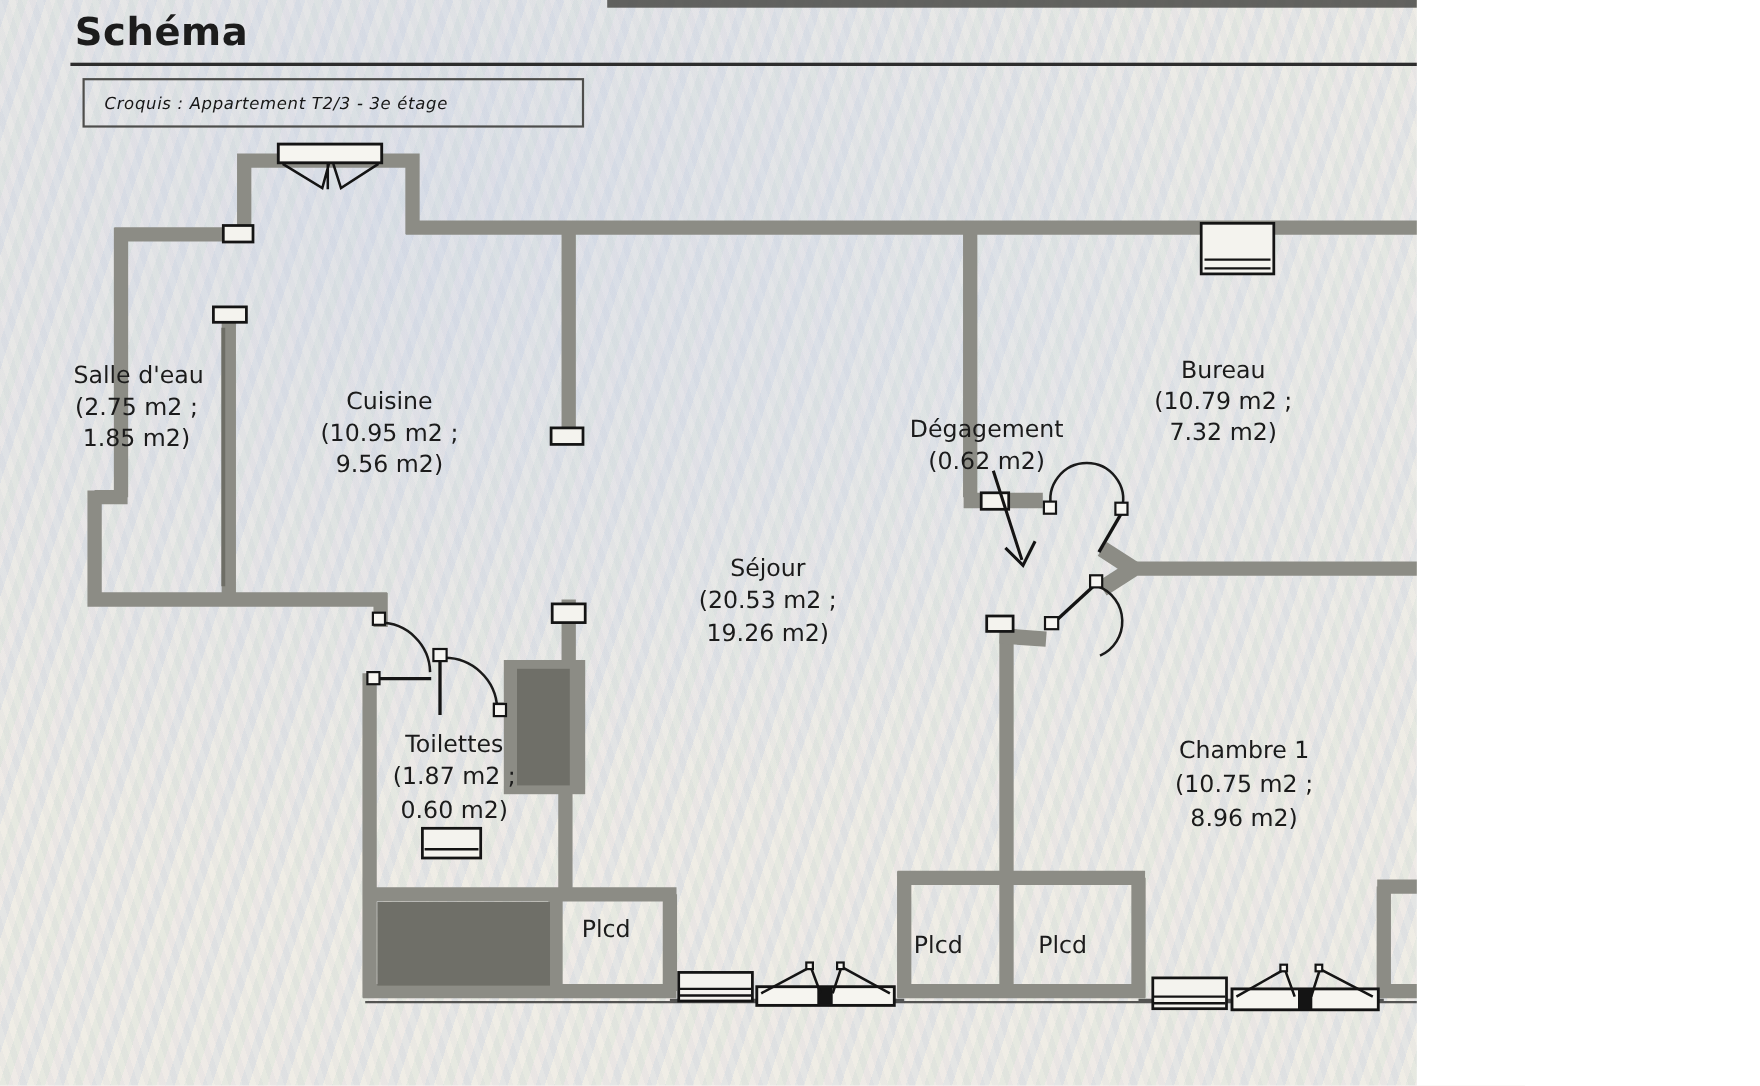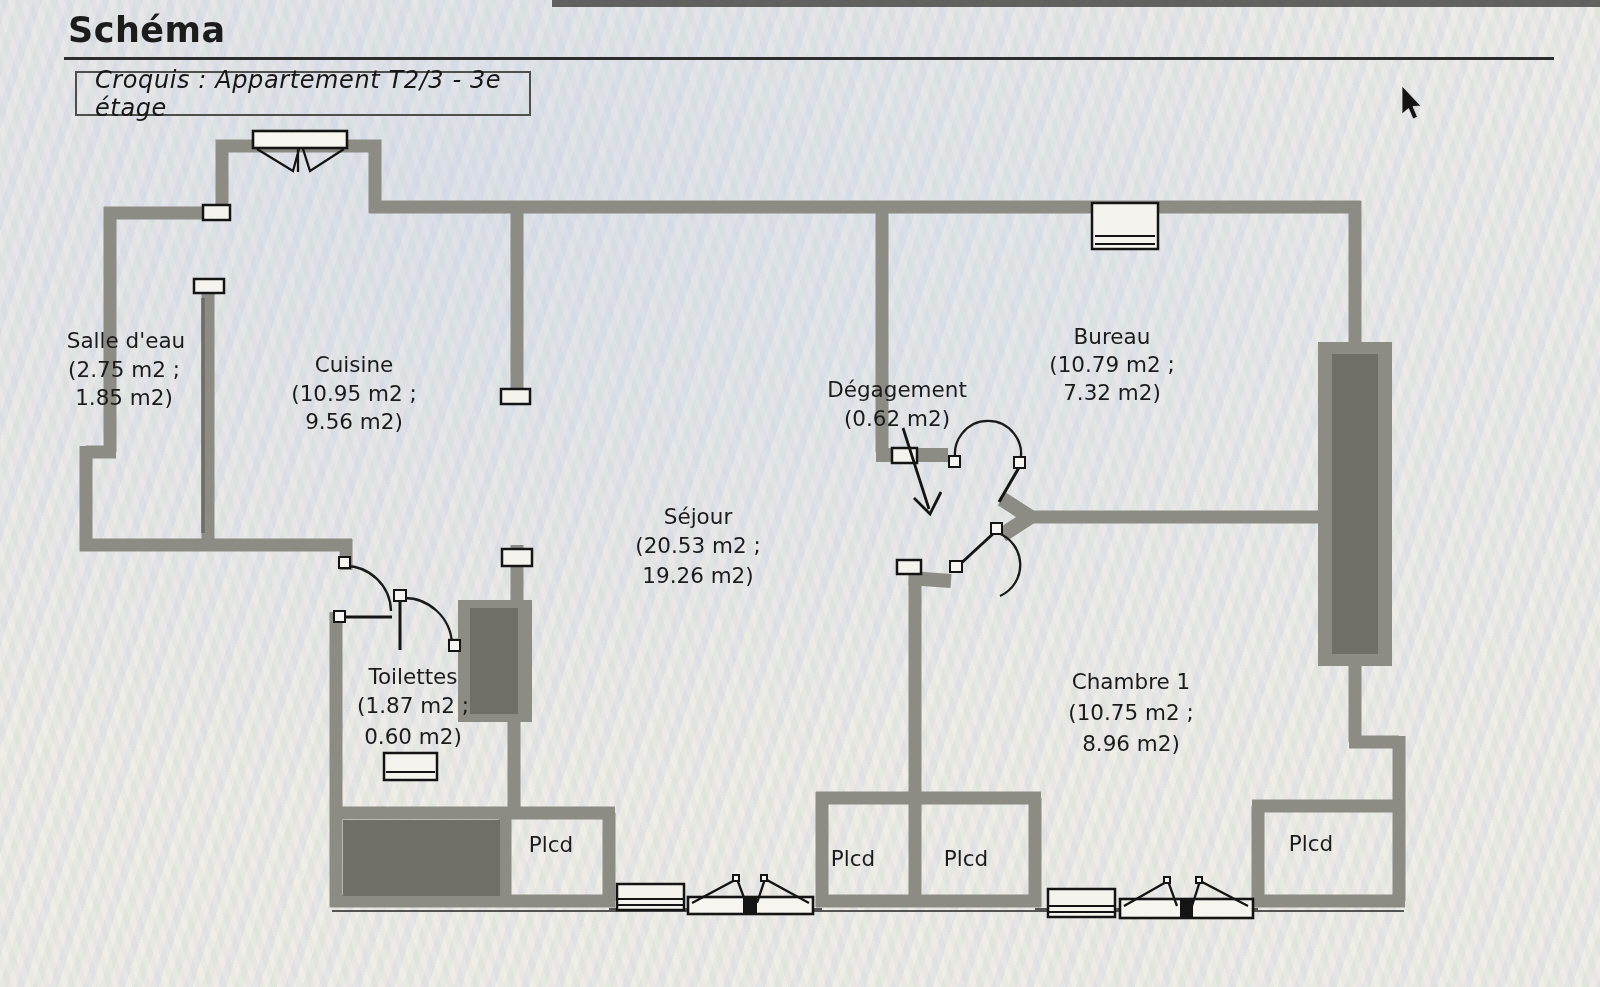--- a/index.html
+++ b/index.html
@@ -1,18 +1,18 @@
 <!DOCTYPE html>
 <html><head>
 <meta charset="utf-8">
 <style>
   html,body{margin:0;padding:0;}
   .screen{
     position:relative;
-    width:1600px;height:987px;
+    width:1288px;height:987px;
     overflow:hidden;
     background:
       radial-gradient(ellipse at 28% 18%, rgba(185,200,235,.30), rgba(0,0,0,0) 55%),
       radial-gradient(ellipse at 72% 30%, rgba(200,215,240,.20), rgba(0,0,0,0) 50%),
       repeating-linear-gradient(108deg, rgba(140,170,215,.10) 0 8px, rgba(250,245,228,.13) 8px 16px, rgba(162,205,176,.10) 16px 24px, rgba(244,220,234,.10) 24px 32px),
       repeating-linear-gradient(72deg, rgba(255,255,255,.05) 0 6px, rgba(150,160,200,.06) 6px 12px),
       #edebe5;
     font-family:"DejaVu Sans", sans-serif;
   }
   .top-strip{position:absolute;left:552px;top:0;width:1048px;height:7px;background:#4a4a47;opacity:.85;}
@@ -21,21 +21,21 @@
     font-size:35px;font-weight:bold;color:#1c1c1c;letter-spacing:.5px;
     font-family:"DejaVu Sans", sans-serif;
   }
   .title-underline{position:absolute;left:64px;top:57px;width:1490px;height:3px;background:#2d2d2d;}
   .croquis-box{
     position:absolute;left:75px;top:71px;width:456px;height:45px;
     border:2px solid #4e4e4c;box-sizing:border-box;
     display:flex;align-items:center;padding-left:18px;
   }
   .croquis-label{
-    font-size:24px;font-style:italic;font-weight:500;color:#161616;letter-spacing:.6px;
+    font-size:15px;font-style:italic;font-weight:500;color:#161616;letter-spacing:.6px;
     font-family:"DejaVu Sans", sans-serif;
   }
   svg{position:absolute;left:0;top:0;}
   .wall{stroke:#8c8c85;fill:none;}
   .w13{stroke-width:13px;}
   .w14{stroke-width:14px;}
   .w15{stroke-width:15px;}
   .wall-fill{fill:#8c8c85;stroke:none;}
   .wall-dark{fill:#6f6f68;stroke:none;}
   .thinline{stroke:#3a3a38;stroke-width:2px;fill:none;opacity:.85;}

